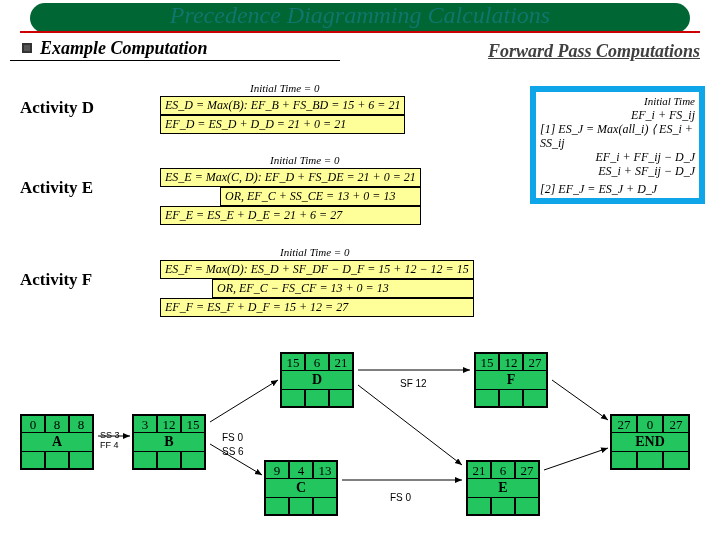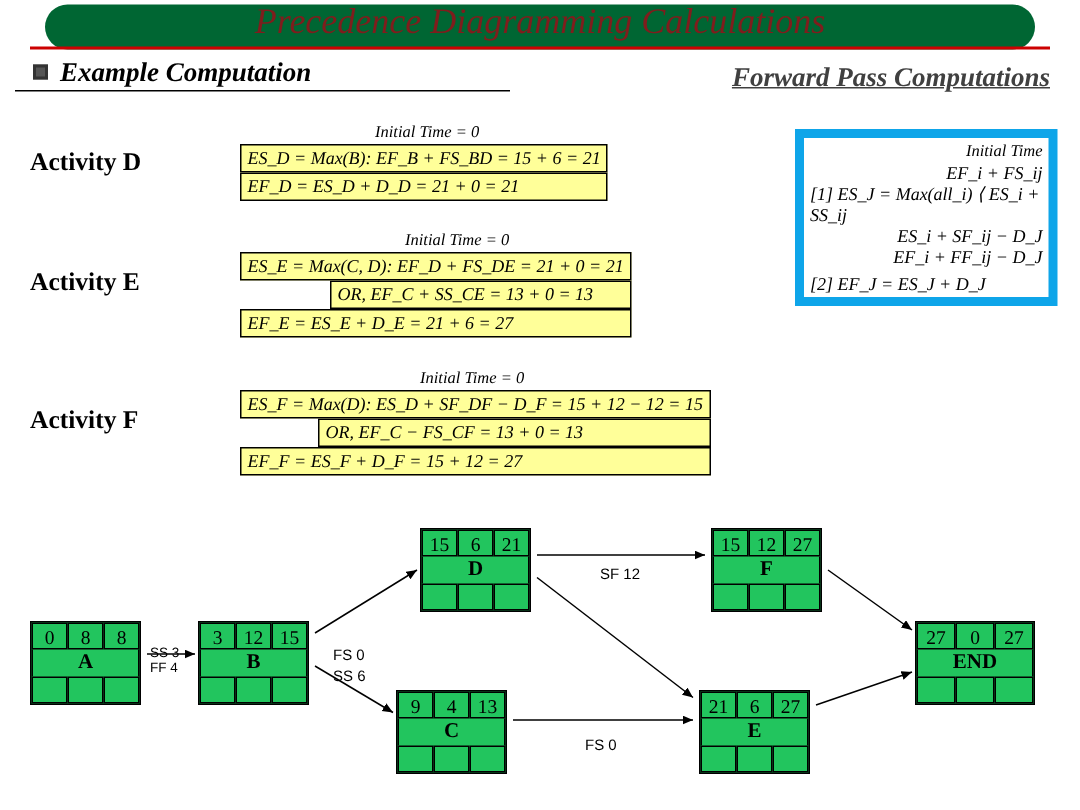--- a/index.html
+++ b/index.html
@@ -16,21 +16,21 @@
     position: absolute;
     left: 30px; top: 3px;
     width: 660px; height: 30px;
     background: #006633;
     border-radius: 15px;
   }
   .title-text {
     position: absolute;
     left: 0; right: 0; top: 2px;
     text-align: center;
-    color: #7f1d1d;
+    color: #0f766e;
     font-size: 24px;
     font-style: italic;
   }
   .title-underline {
     position: absolute;
     left: 20px; right: 20px; top: 31px;
     border-top: 2px solid #cc0000;
   }
   .sq-bullet {
     position: absolute;
@@ -166,22 +166,22 @@
   <div class="init-time" style="left:120px; top:-4px;">Initial Time = 0</div>
   <div class="formula-box" style="margin-top:10px;">ES_F = Max(D): ES_D + SF_DF − D_F = 15 + 12 − 12 = 15</div>
   <div class="formula-box" style="margin-left:52px;">OR, EF_C − FS_CF = 13 + 0 = 13</div>
   <div class="formula-box">EF_F = ES_F + D_F = 15 + 12 = 27</div>
 </div>
 
 <div class="side-formula" style="left:530px; top:86px; border:6px solid #0ea5e9; padding:2px 4px; width:175px;">
   <div style="text-align:right; font-size:11px;">Initial Time</div>
   <div style="text-align:right;">EF_i + FS_ij</div>
   <div>[1] ES_J = Max(all_i) ⟨ ES_i + SS_ij</div>
+  <div style="text-align:right;">EF_i + FF_ij − D_J</div>
   <div style="text-align:right;">ES_i + SF_ij − D_J</div>
-  <div style="text-align:right;">EF_i + FF_ij − D_J</div>
   <div style="margin-top:4px;">[2] EF_J = ES_J + D_J</div>
 </div>
 
 <svg class="edges">
   <defs>
     <marker id="arr" markerWidth="8" markerHeight="8" refX="7" refY="3" orient="auto">
       <path d="M0,0 L7,3 L0,6 Z" fill="#000"></path>
     </marker>
   </defs>
 

